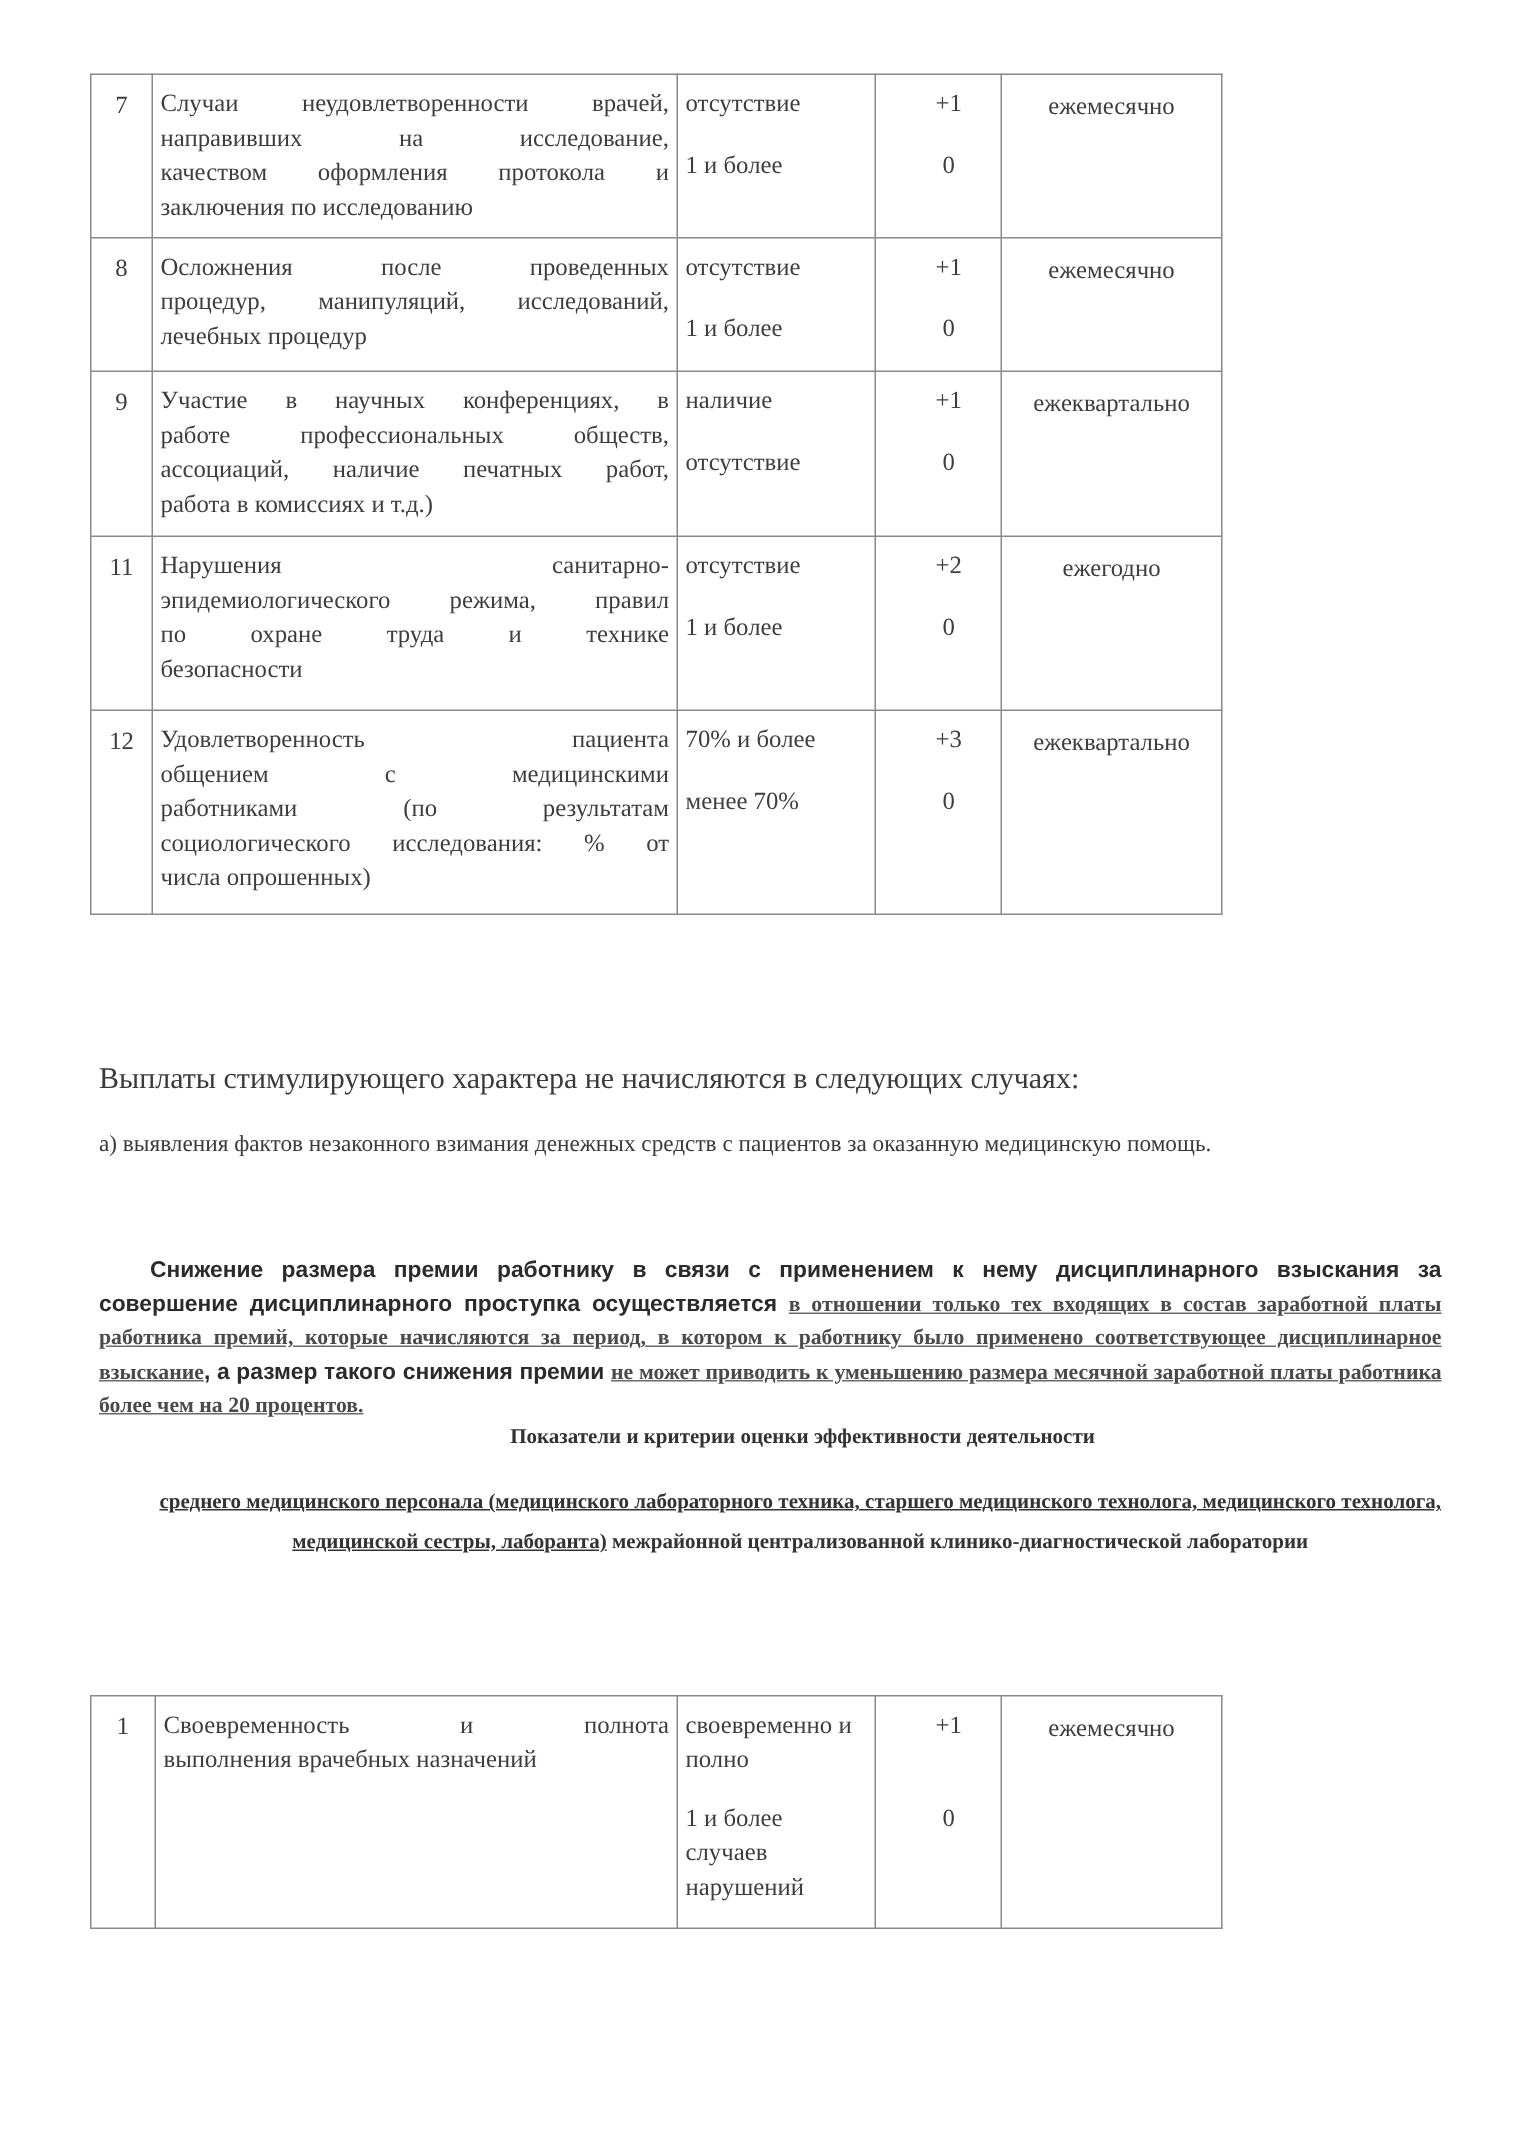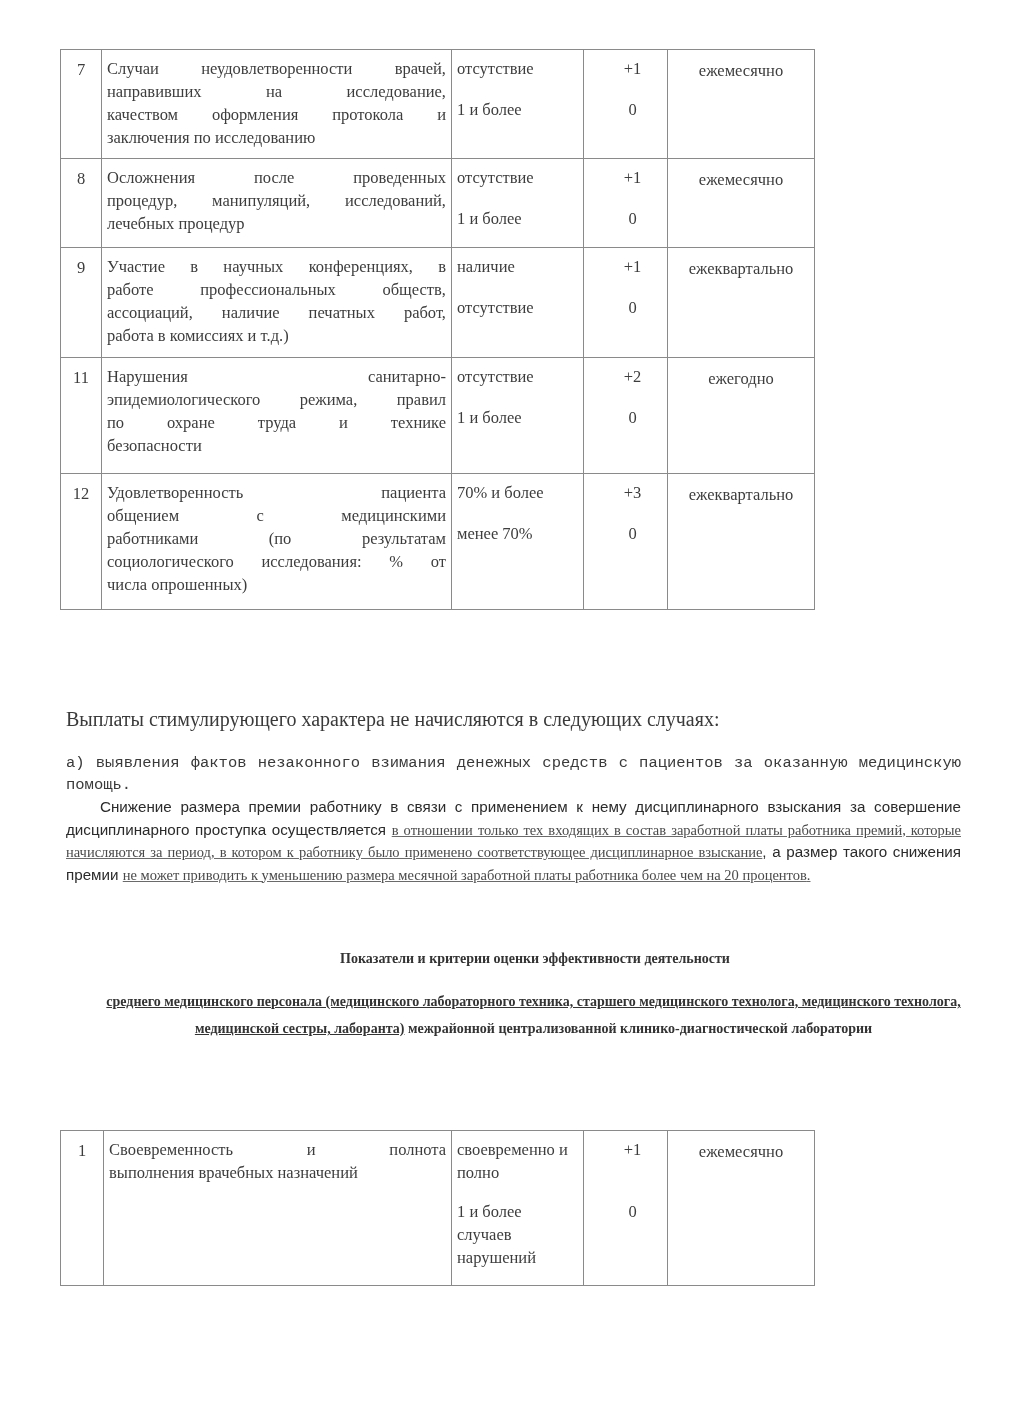--- a/index.html
+++ b/index.html
@@ -136,23 +136,23 @@
           <div class="crit-gap"></div>
         <div>0</div>
       </td>
       <td class="c-per">ежеквартально</td>
     </tr>
   </tbody>
 </table>
 
 <div class="p" style="left:66px; top:708px; font-size:20px;">Выплаты стимулирующего характера не начисляются в следующих случаях:</div>
 
-<div class="p" style="left:66px; top:752px; width:895px; text-align:justify; font-size:15.5px;font-family:Liberation Mono, monospace;">а) выявления фактов незаконного взимания денежных средств с пациентов за оказанную медицинскую помощь.</div>
+<div class="p" style="left:66px; top:752px; width:895px; text-align:justify; font-size:15.5px;">а) выявления фактов незаконного взимания денежных средств с пациентов за оказанную медицинскую помощь.</div>
 
-<div class="p sans" style="left:66px; top:796px; width:895px; text-align:justify; text-indent:34px; font-size:15.2px; line-height:22.5px;">
+<div class="p sans" style="left:66px; top:836px; width:895px; text-align:justify; text-indent:34px; font-size:15.2px; line-height:22.5px;font-weight:bold;">
   <span>Снижение размера премии работнику в связи с применением к нему дисциплинарного взыскания за совершение дисциплинарного проступка осуществляется </span><span class="u">в отношении только тех входящих в состав заработной платы работника премий, которые начисляются за период, в котором к работнику было применено соответствующее дисциплинарное взыскание</span><span>, а размер такого снижения премии </span><span class="u">не может приводить к уменьшению размера месячной заработной платы работника более чем на 20 процентов</span><span class="u">.</span>
 </div>
 
 <div class="title" style="top:946px; left:70px; width:930px;">Показатели и критерии оценки эффективности деятельности</div>
 <div class="title" style="top:988px; left:66px; width:895px; line-height:27px;margin-left:20px;">
   <span style="text-decoration:underline;">среднего медицинского персонала (медицинского лабораторного техника, старшего медицинского технолога, медицинского технолога, медицинской сестры, лаборанта)</span><span> межрайонной централизованной клинико-диагностической лаборатории</span>
 </div>
 
 <table class="tbl" style="left:60px; top:1130px; width:754px;">
   <colgroup>

